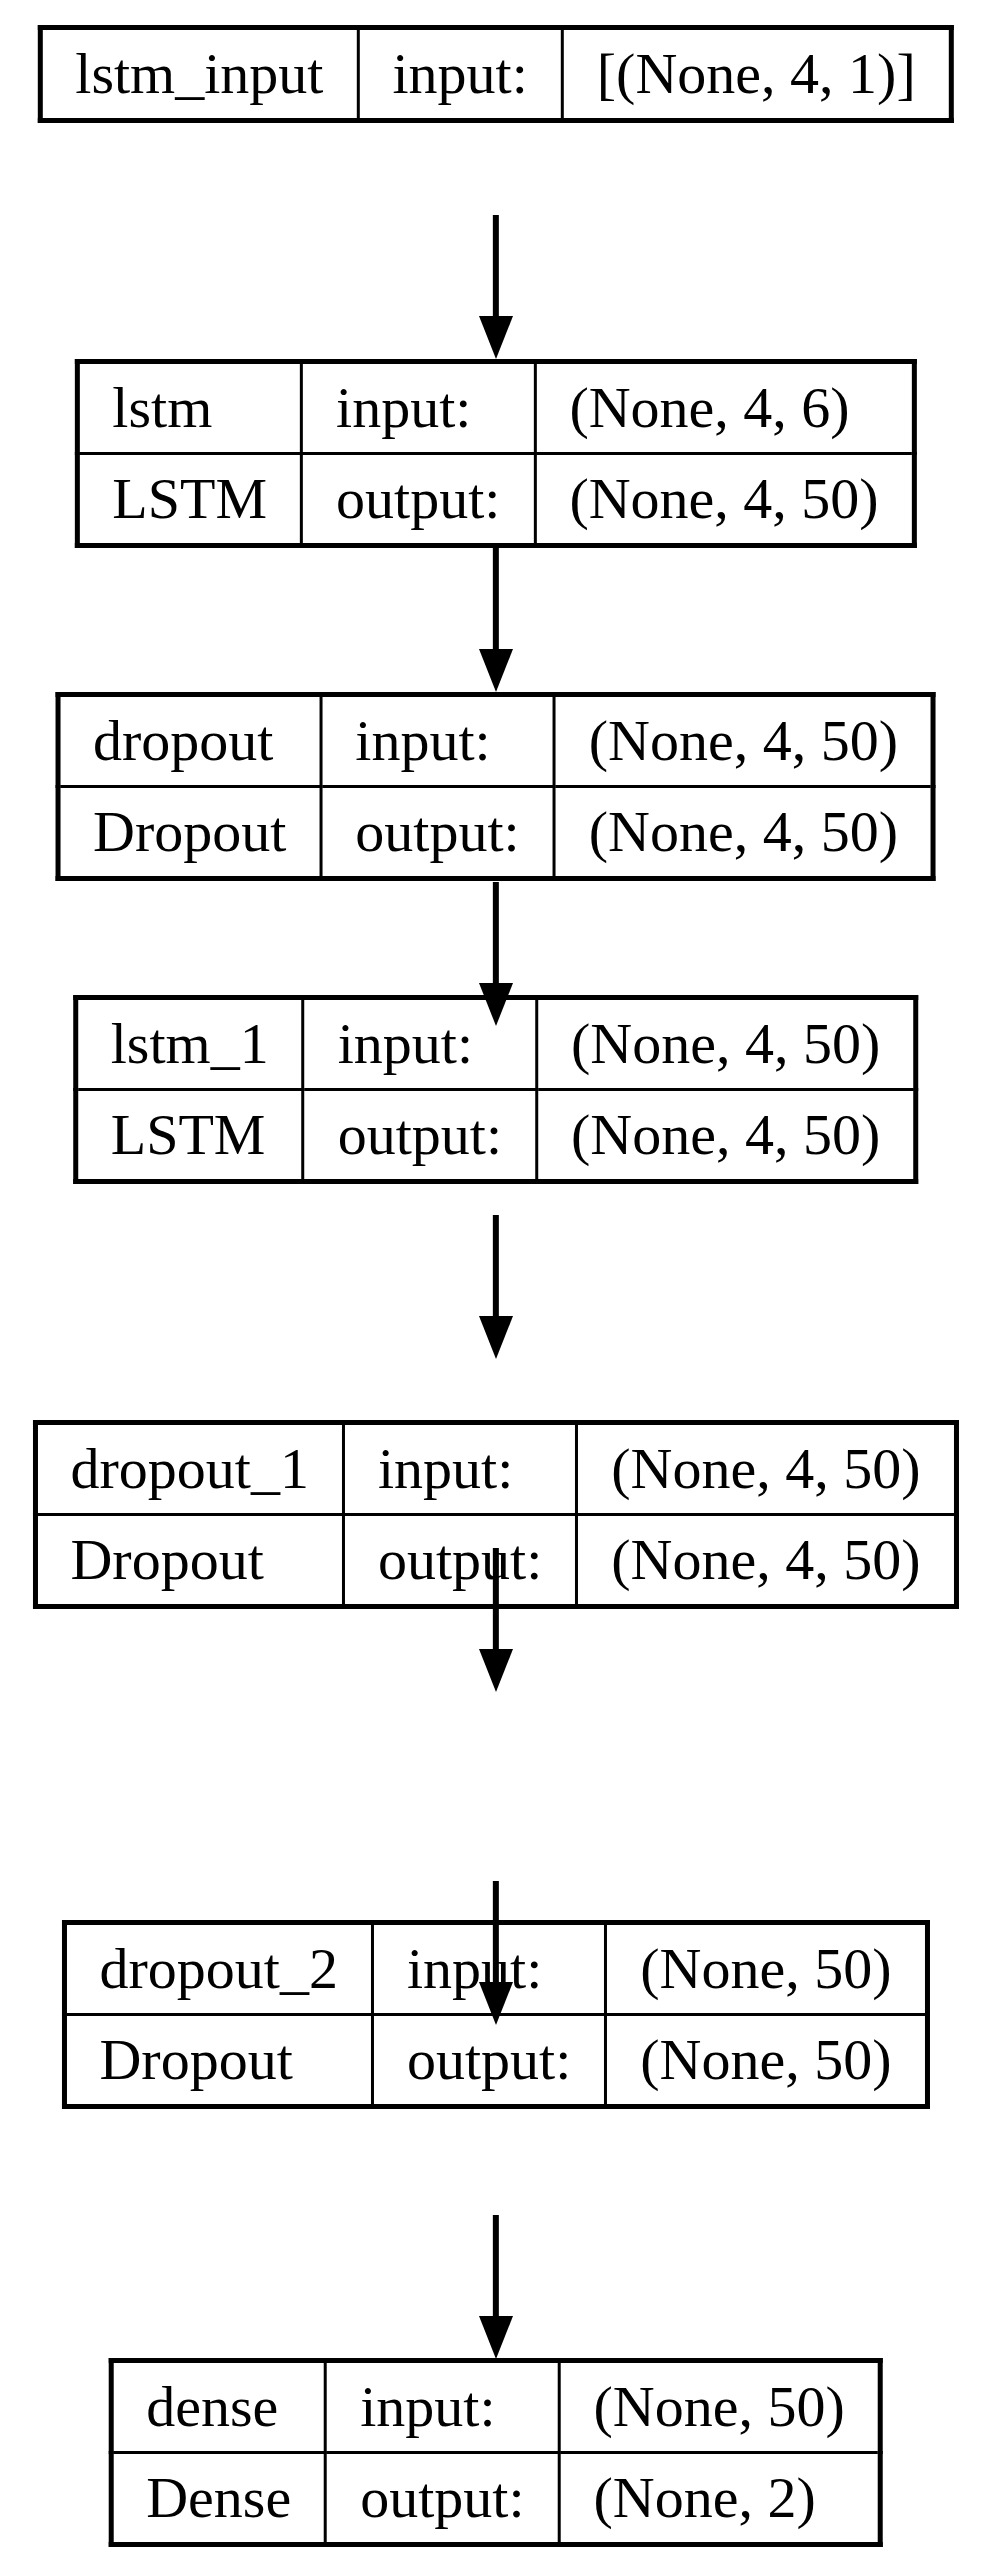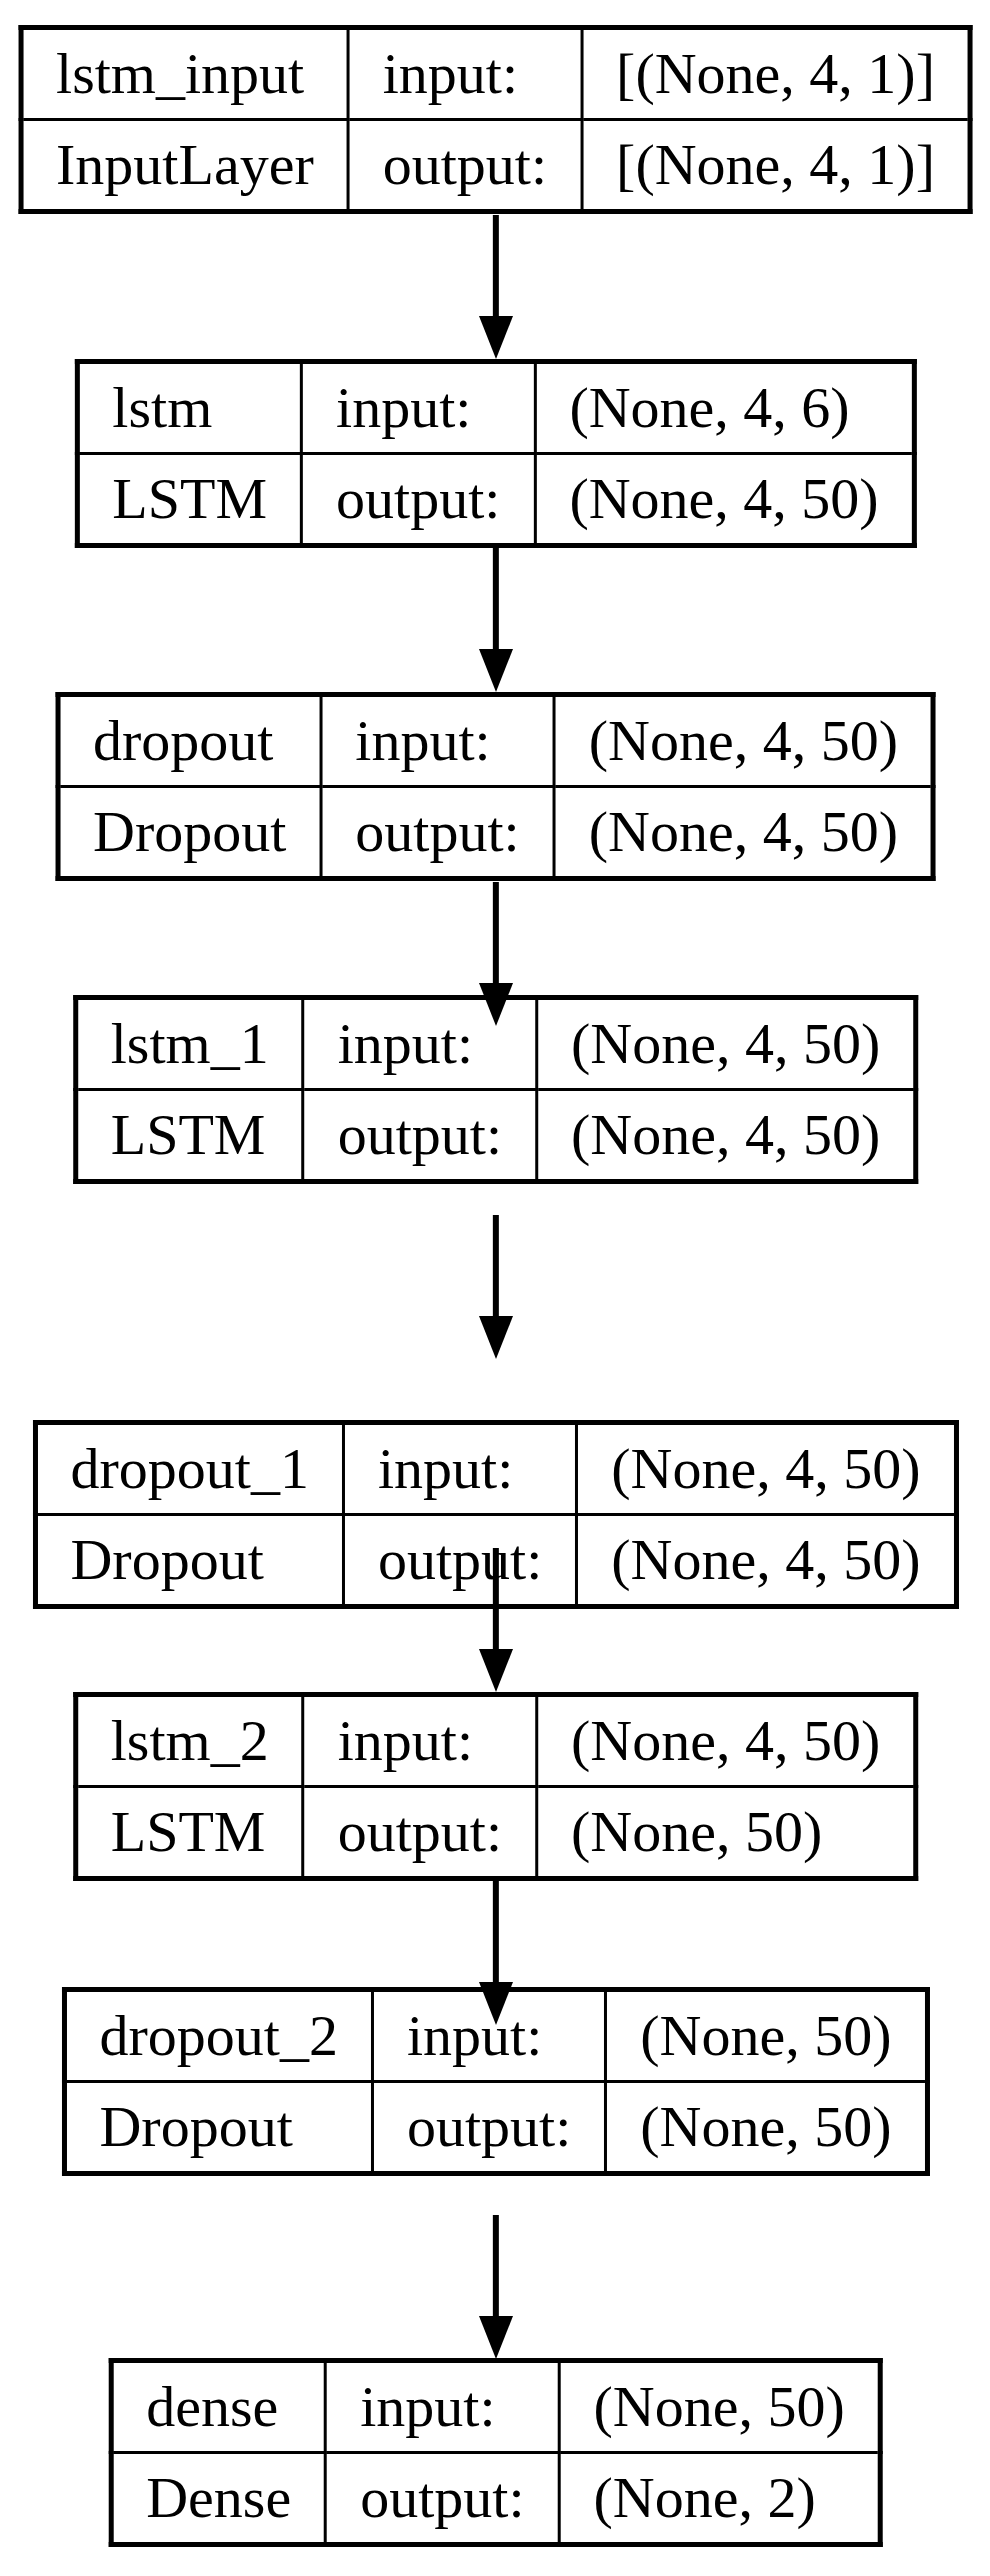--- a/index.html
+++ b/index.html
@@ -65,25 +65,20 @@
 
 <div class="canvas">
 
 <table class="node" style="top: 25px;">
       <tbody>
         <tr>
           <td>lstm_input</td>
           <td>input:</td>
           <td>[(None, 4, 1)]</td>
         </tr>
-        <tr>
-          <td>InputLayer</td>
-          <td>output:</td>
-          <td>[(None, 4, 1)]</td>
-        </tr>
       </tbody>
     </table>
     <table class="node" style="top: 359px;">
       <tbody>
         <tr>
           <td>lstm</td>
           <td>input:</td>
           <td>(None, 4, 6)</td>
         </tr>
         <tr>
@@ -128,35 +123,21 @@
           <td>input:</td>
           <td>(None, 4, 50)</td>
         </tr>
         <tr>
           <td>Dropout</td>
           <td>output:</td>
           <td>(None, 4, 50)</td>
         </tr>
       </tbody>
     </table>
-    <table class="node" style="top: 1692px;">
-      <tbody>
-        <tr>
-          <td>lstm_2</td>
-          <td>input:</td>
-          <td>(None, 4, 50)</td>
-        </tr>
-        <tr>
-          <td>LSTM</td>
-          <td>output:</td>
-          <td>(None, 50)</td>
-        </tr>
-      </tbody>
-    </table>
-    <table class="node" style="top: 1987px;">
+    <table class="node" style="top: 1920px;">
       <tbody>
         <tr>
           <td>dropout_2</td>
           <td>input:</td>
           <td>(None, 50)</td>
         </tr>
         <tr>
           <td>Dropout</td>
           <td>output:</td>
           <td>(None, 50)</td>

